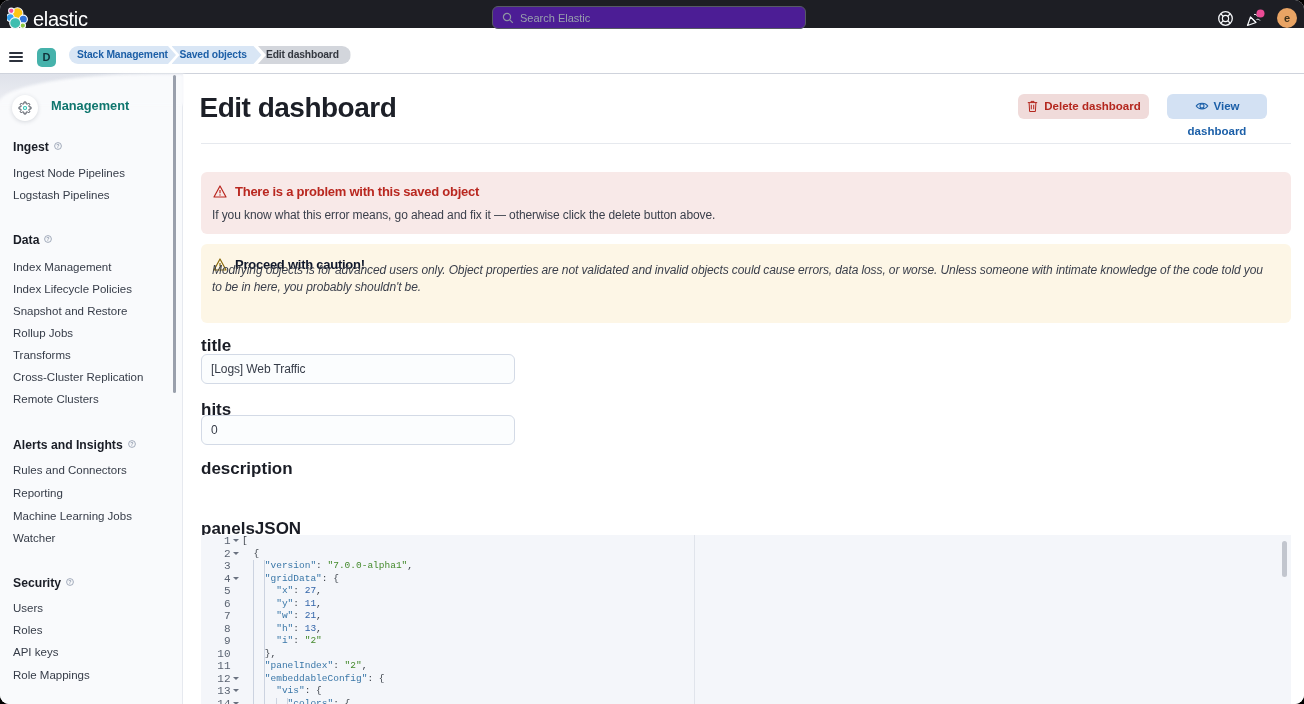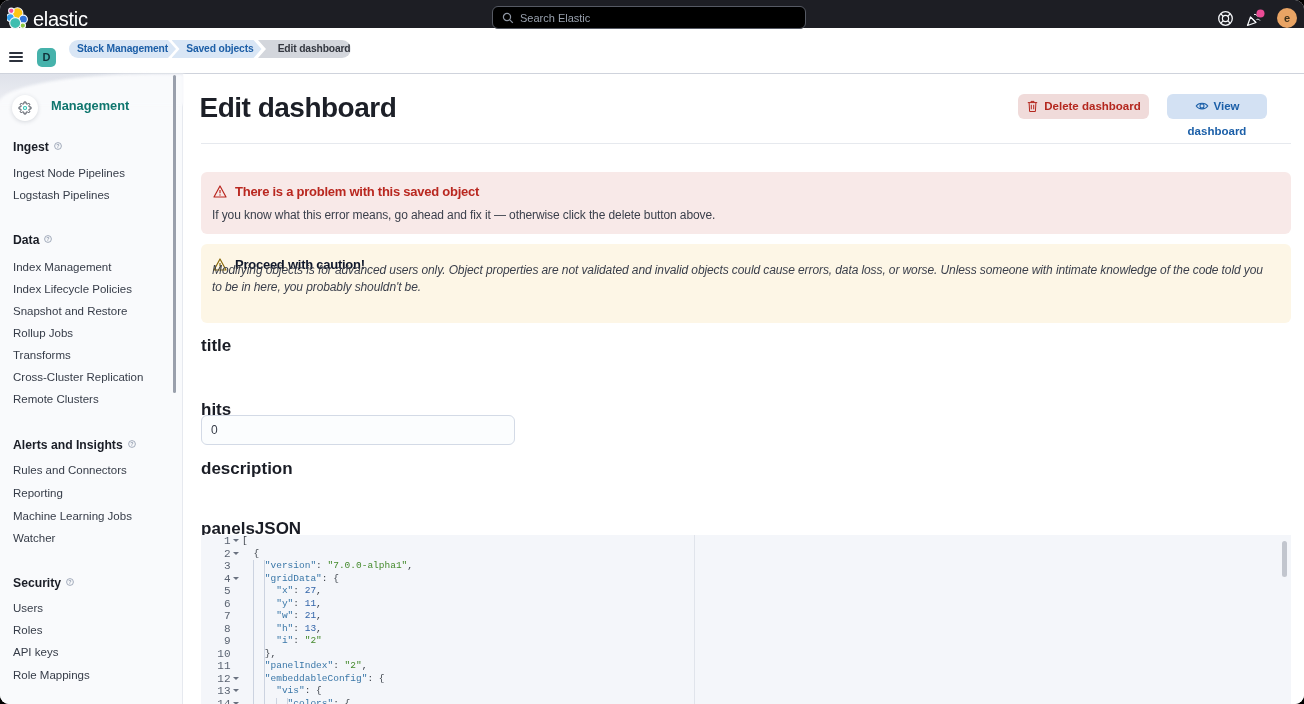--- a/index.html
+++ b/index.html
@@ -4,32 +4,32 @@
 <style>
   * { margin:0; padding:0; box-sizing:border-box; }
   html,body { width:1304px; height:704px; background:#000; overflow:hidden; }
   body { font-family:"Liberation Sans", sans-serif; }
   #app { position:relative; width:1304px; height:704px; background:#fff; border-radius:9px; overflow:hidden; }
 
   
   #top { position:absolute; top:0; left:0; width:1304px; height:28px; background:#1d1e24; }
   #logo { position:absolute; left:7px; top:7px; }
   #logotext { position:absolute; left:33px; top:7.5px; font-size:20px; line-height:23px; font-weight:500; color:#fff; letter-spacing:-0.3px; }
-  #search { position:absolute; left:492px; top:6px; width:314px; height:23px; background:#000000; border:1px solid #565a64; border-radius:6px;padding-left:27px; }
+  #search { position:absolute; left:492px; top:6px; width:314px; height:23px; background:#4c1d95; border:1px solid #565a64; border-radius:6px;padding-left:27px; }
   #search svg { position:absolute; left:9px; top:5px; }
   #search span { position:absolute; left:27px; top:4.5px; font-size:11px; color:#98a0ad; }
   .hicon { position:absolute; top:10px; }
   #avatar { position:absolute; left:1277px; top:8px; width:20px; height:20px; border-radius:50%; background:#e9a464; text-align:center; font-size:11px; font-weight:700; color:#40321c; line-height:20px; }
 
   
   #crumbbar { position:absolute; top:36px; left:0; width:1304px; height:38px; background:#fff; border-bottom:1px solid #cfd3dc; }
   #burger { position:absolute; left:9px; top:15.8px; width:13.5px; }
   #burger div { height:1.8px; background:#2c313c; border-radius:1px; margin-bottom:2.3px; }
   #dbadge { position:absolute; left:37px; top:11.5px; width:19px; height:19px; border-radius:5px; background:#46b2ab; color:#11333a; font-size:11px; font-weight:700; text-align:center; line-height:19px; }
-  .crumb { position:absolute; top:4px; height:18px; white-space:nowrap; overflow:hidden; font-size:10.3px; font-weight:600; letter-spacing:-0.15px; line-height:18px; text-align:right; }
+  .crumb { position:absolute; top:10px; height:18px; white-space:nowrap; overflow:hidden; font-size:10.3px; font-weight:600; letter-spacing:-0.15px; line-height:18px; text-align:left; }
   .crumb.blue { background:#d9e6f5; color:#1d5fa7; }
   .crumb.gray { background:#d3d6dc; color:#33373f; }
   #c1 { left:69px; width:107px; border-radius:9px 0 0 9px; clip-path:polygon(0 0, calc(100% - 8px) 0, 100% 50%, calc(100% - 8px) 100%, 0 100%); padding-right:8px; padding-left:8px; }
   #c2 { left:171.5px; width:90px; clip-path:polygon(0 0, calc(100% - 8px) 0, 100% 50%, calc(100% - 8px) 100%, 0 100%, 8px 50%); padding-left:8px; padding-right:8px; }
   #c3 { left:258px; width:92.5px; border-radius:0 9px 9px 0; clip-path:polygon(0 0, 100% 0, 100% 100%, 0 100%, 8px 50%); padding-left:8px; }
 
   
   #sidebar { position:absolute; top:74px; left:0; width:183px; height:630px; background:#f9fafc; border-right:1px solid #e6e9ef; }
   #sideswoosh { position:absolute; top:0; left:0; width:182px; height:29px; background:linear-gradient(#dfe2ea,#ecEEf3); }
   #sideswoosh div { position:absolute; top:0; left:-2px; width:186px; height:31px; background:#f9fafc; border-top-left-radius:155px 30px; filter:blur(1.5px); }
@@ -198,20 +198,21 @@
     <div id="coyel" class="callout">
       <div class="cotitle"><svg width="14" height="13" viewBox="0 0 14 13">
             <path d="M7 1 L13 12 H1 Z" fill="none" stroke="#8a6a0b" stroke-width="1.2" stroke-linejoin="round"></path>
             <line x1="7" y1="5" x2="7" y2="8.2" stroke="#8a6a0b" stroke-width="1.2"></line>
             <circle cx="7" cy="10" r="0.7" fill="#8a6a0b"></circle>
           </svg>Proceed with caution!</div>
       <div class="cobody">Modifying objects is for advanced users only. Object properties are not validated and invalid objects could cause errors, data loss, or worse. Unless someone with intimate knowledge of the code told you<br>to be in here, you probably shouldn't be.</div>
     </div>
 
     <div class="flabel" style="top:262.3px">title</div>
+    <div class="finput" style="top:280px">[Logs] Web Traffic</div>
     <div class="flabel" style="top:325.8px">hits</div>
     <div class="finput" style="top:340.9px">0</div>
     <div class="flabel" style="top:385px">description</div>
     <div class="flabel" style="top:445px">panelsJSON</div>
 
     <div id="editor">
       <div id="pmargin"></div>
       <div class="crow gut" style="top:0">1</div>
         <div class="fold" style="top:4px"></div>
       <div class="crow gut" style="top:12.5px">2</div>

